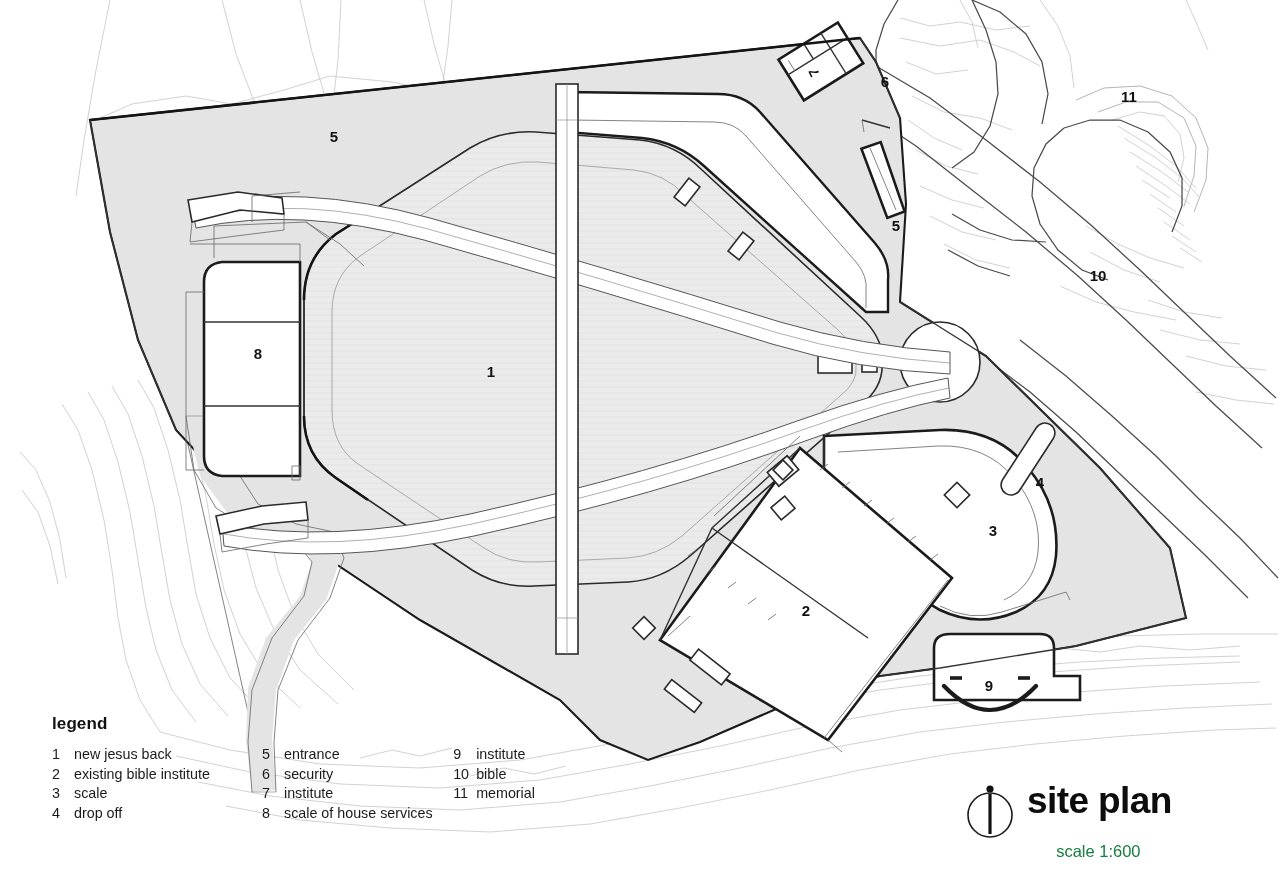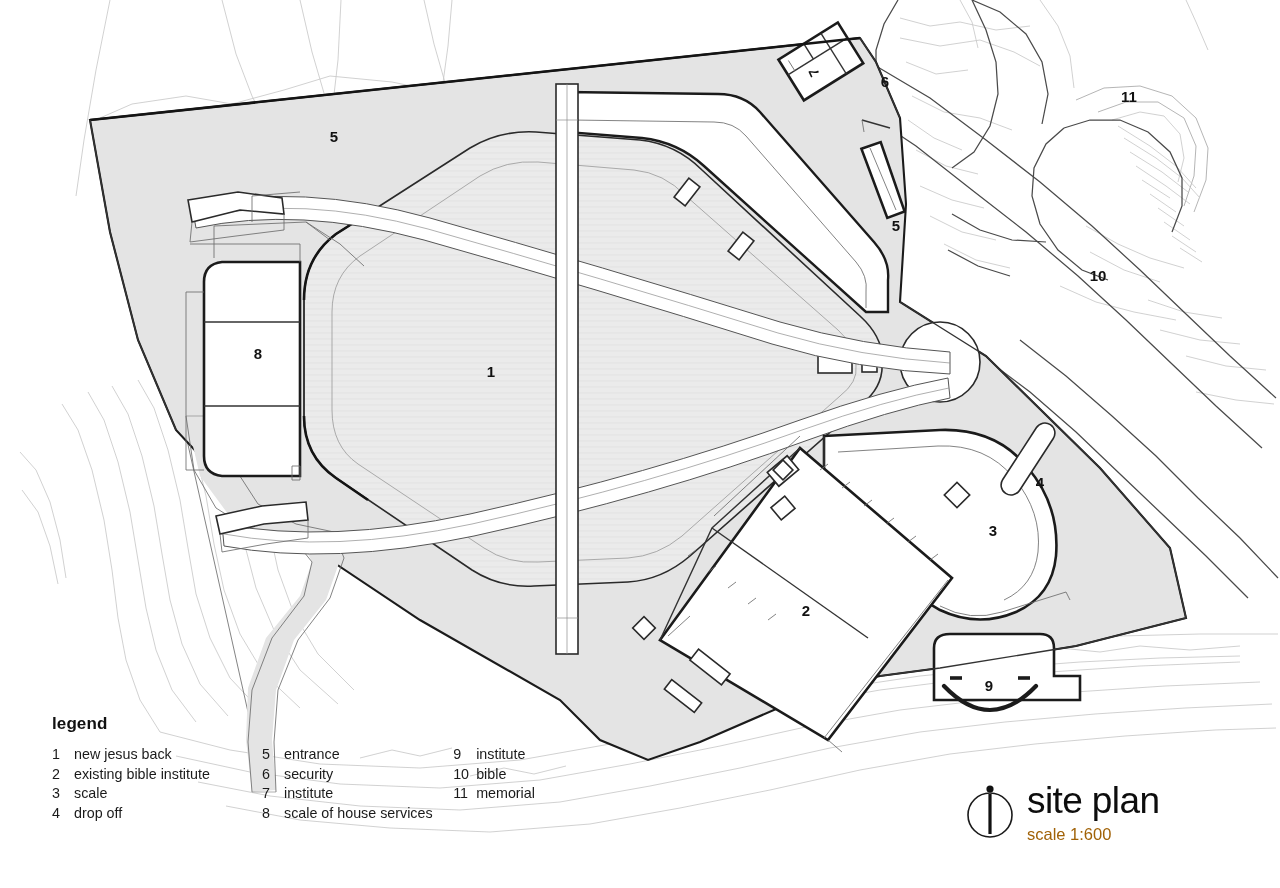--- a/index.html
+++ b/index.html
@@ -110,32 +110,32 @@
     position: relative;
     margin-top: 2px;
   }
   #north-arrow svg { display: block; }
   #title-text {
     margin-left: 9px;
     padding-top: 2px;
   }
   .plan-title {
     font-size: 37px;
-    font-weight: normal;
+    font-weight: bold;
     line-height: 38px;
     letter-spacing: -0.6px;
     color: #0d0d0d;
     margin: 0;
   }
   .plan-scale {
     font-size: 16.5px;
     line-height: 20px;
-    color: #a16207;
-    text-align: left;
-    margin: 4px 2px 0 0;
+    color: #15803d;
+    text-align: center;
+    margin: 21px 2px 0 0;
   }
 </style>
 </head>
 <body>
 
 <div id="sheet">
 
   <svg class="plan" viewBox="0 0 1280 888">
 
     <defs>

